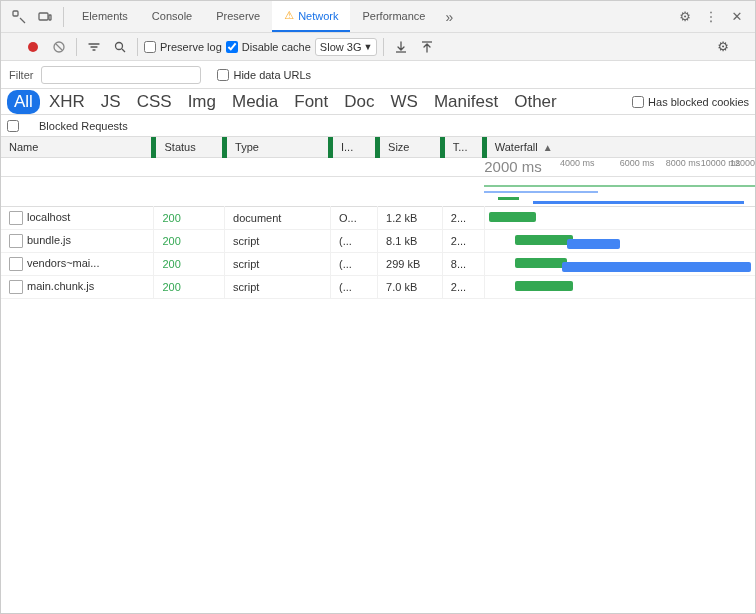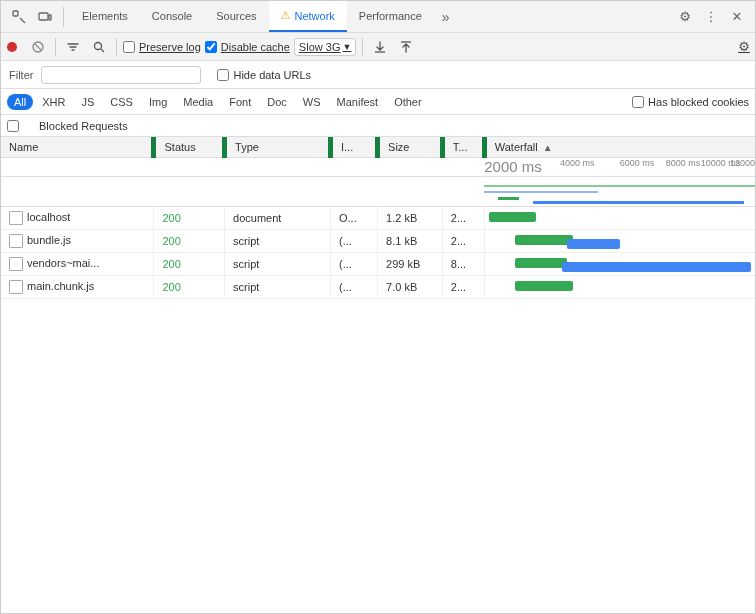--- a/index.html
+++ b/index.html
@@ -93,23 +93,22 @@
       gap: 2px;
     }
 
     
     .toolbar {
       display: flex;
       align-items: center;
       background: #f3f3f3;
       border-bottom: 1px solid #ddd;
       height: 28px;
-      padding: 0 0;
+      padding: 0 21px;
       gap: 4px;
-      text-decoration: underline;
     }
     .toolbar-btn {
       width: 22px;
       height: 22px;
       display: flex;
       align-items: center;
       justify-content: center;
       border-radius: 3px;
       cursor: pointer;
       color: #444;
@@ -205,21 +204,21 @@
       padding: 0 6px;
       gap: 2px;
       overflow-x: auto;
     }
     .type-btn {
       padding: 2px 7px;
       border-radius: 10px;
       border: none;
       background: none;
       cursor: pointer;
-      font-size: 11px;
+      font-size: 17px;
       color: #444;
       white-space: nowrap;
     }
     .type-btn.active {
       background: #1a73e8;
       color: #fff;
     }
 
     .has-blocked-label {
       display: flex;
@@ -329,21 +328,21 @@
     <div class="top-bar-separator"></div>
 
     <div class="tabs">
       <div class="tab">
         <span>Elements</span>
       </div>
       <div class="tab">
         <span>Console</span>
       </div>
       <div class="tab">
-        <span>Sources</span>
+        <span>Preserve</span>
       </div>
       <div class="tab active">
         <span class="tab-warning">⚠</span>
         <span>Network</span>
       </div>
       <div class="tab">
         <span>Performance</span>
       </div>
       <div class="tab-overflow">
         <span>»</span>

